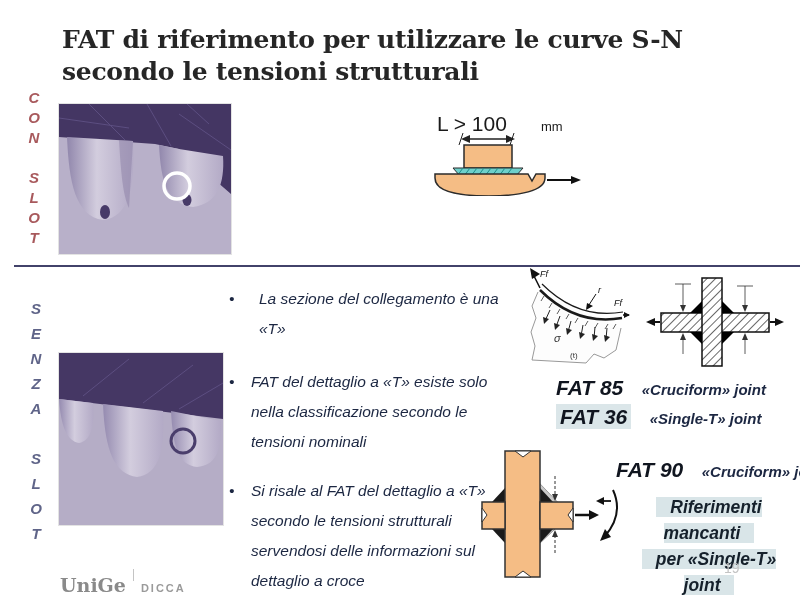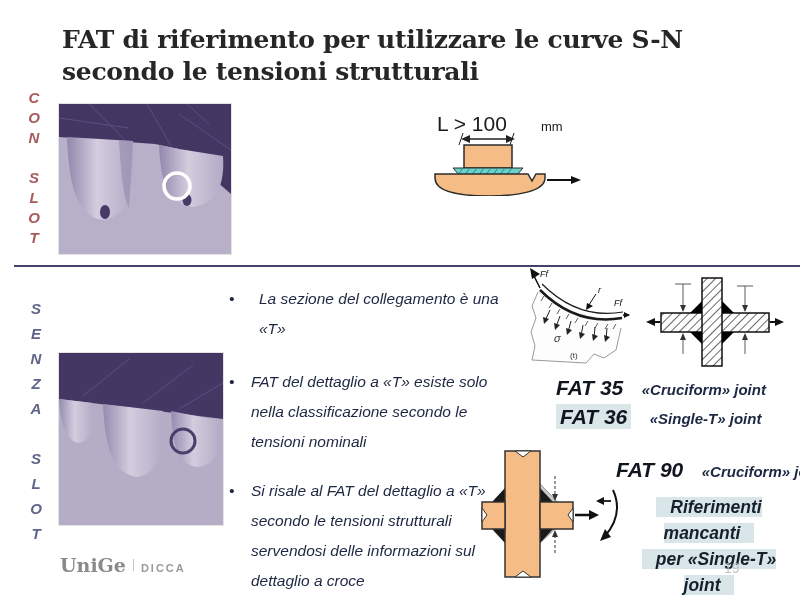--- a/index.html
+++ b/index.html
@@ -34,21 +34,21 @@
   .fatrow{position:absolute;white-space:nowrap;}
   .fatrow .fatbig{font-style:italic;font-weight:700;font-size:21px;color:#10151f;}
   .fatrow .joint{font-style:italic;font-weight:700;font-size:15px;color:#1c2742;margin-left:14px;}
   .row1{left:556px;top:376px;}
   .row2{left:556px;top:405px;}
   .fat90b{left:616px;top:458px;}
   .missing{position:absolute;left:618px;top:494px;width:182px;text-align:center;
            font-style:italic;font-weight:700;font-size:17.5px;line-height:26px;color:#15202b;}
   .missing .hl2{background:#d9e5e8;padding:0 14px;}
   .footer{position:absolute;left:60px;top:554px;display:flex;align-items:baseline;}
-  .brand{font-family:"DejaVu Serif",serif;font-weight:bold;font-size:19px;color:#8a8a8a;}
+  .brand{font-family:"DejaVu Serif",serif;font-weight:bold;font-size:19px;color:#8a8a8a;margin-top:20px;}
   .brand-sep{display:inline-block;width:0;height:12px;border-left:1px solid #c4c4c4;margin:0 7px;align-self:center;}
   .dept{font-size:11px;font-weight:700;letter-spacing:2px;color:#9a9a9a;}
   .pagenum{position:absolute;left:724px;top:560px;font-size:14px;color:#c4c4c4;}
 </style>
 </head>
 <body>
 
 <div id="slide">
 
   <div class="title">
@@ -251,21 +251,21 @@
           <polygon points="77,60 77,72 89,60"></polygon>
       </g>
       <line x1="5" y1="50" x2="15" y2="50" stroke="#111" stroke-width="2"></line>
       <polygon points="1,50 10,46 10,54" fill="#111"></polygon>
       <line x1="125" y1="50" x2="135" y2="50" stroke="#111" stroke-width="2"></line>
       <polygon points="139,50 130,46 130,54" fill="#111"></polygon>
     </svg>
   </div>
 
   <div class="fatrow row1">
-    <span class="fatbig">FAT 35</span>
+    <span class="fatbig">FAT 85</span>
     <span class="joint">«Cruciform» joint</span>
   </div>
   <div class="fatrow row2">
     <span class="fatbig hl">FAT 36</span>
     <span class="joint">«Single-T» joint</span>
   </div>
 
   <div class="sketch sk-cross">
     <svg viewBox="0 0 120 132" width="120" height="132">
       <polygon points="42,17 90,67 42,112 12,67" fill="#c8c8c8" stroke="#8a8a8a" stroke-width="0.8"></polygon>

